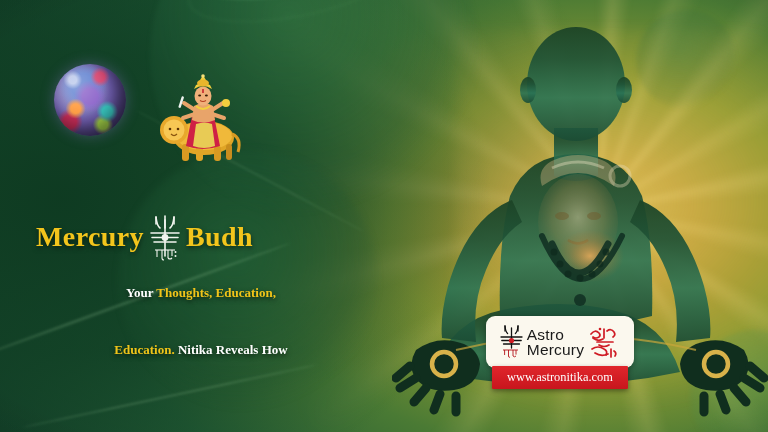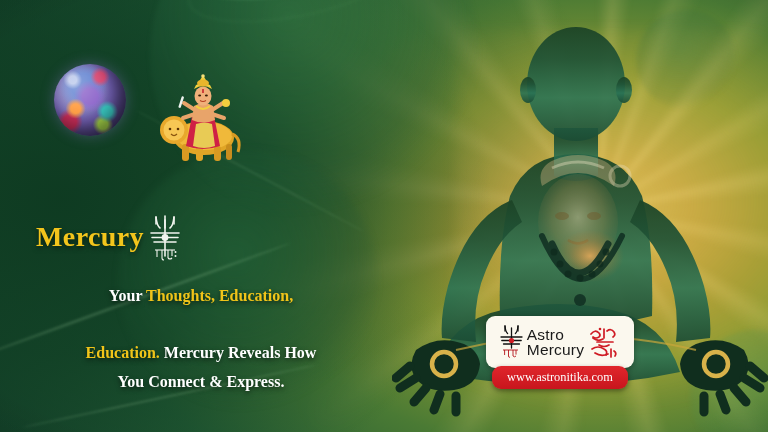--- a/index.html
+++ b/index.html
@@ -111,42 +111,42 @@
   
   .title{
     position:absolute;left:36px;top:191px;width:340px;
     font-size:28px;font-weight:bold;color:#F3C51C;letter-spacing:.4px;
     text-shadow:0 2px 5px rgba(0,0,0,.55);
     display:flex;align-items:center;gap:4px;white-space:nowrap;
   }
   .trishul{width:34px;height:52px;flex:0 0 auto;margin-top:2px;}
   .subtitle{
     position:absolute;left:14px;top:266px;width:374px;
-    text-align:center;font-size:16px;font-weight:bold;line-height:28.5px;
+    text-align:center;font-size:13px;font-weight:bold;line-height:28.5px;
     color:#ffffff;text-shadow:0 2px 5px rgba(0,0,0,.6);
   }
   .gold{color:#F0C419;}
   
   .figure{position:absolute;left:392px;top:0;width:376px;height:432px;}
   
   .logo-wrap{position:absolute;left:486px;top:316px;width:148px;height:76px;}
   .logo-card{
     position:absolute;left:0;top:0;width:148px;height:52px;border-radius:9px;
     background:#fbf8ee;box-shadow:0 2px 6px rgba(0,0,0,.35);
     display:flex;align-items:center;justify-content:center;gap:3px;padding:0 5px;box-sizing:border-box;
   }
   .logo-trishul{width:25px;height:36px;flex:0 0 auto;}
   .logo-om{width:34px;height:34px;flex:0 0 auto;}
   .logo-word{
     font-family:"Liberation Sans", sans-serif;
     font-size:15.5px;line-height:15px;color:#1a1a1a;letter-spacing:.2px;text-align:left;
   }
   .logo-word .l2{display:block;}
   .url-banner{
-    position:absolute;left:6px;top:50px;width:136px;height:23px;border-radius:9px;
+    position:absolute;left:6px;top:50px;width:136px;height:23px;border-radius:1px;
     background:linear-gradient(180deg,#e0262c,#c8151d);
     color:#fff;font-size:12.4px;display:flex;align-items:center;justify-content:center;
     box-shadow:0 2px 5px rgba(0,0,0,.4);
   }
 </style>
 </head>
 <body>
 
 <div id="banner">
 
@@ -306,27 +306,27 @@
         <circle cx="17" cy="25.5" r="3.4" fill="#f2f5ef"></circle>
         <g stroke="#f2f5ef" stroke-width="1.1" fill="none">
           <path d="M7 38 h20"></path>
           <path d="M9 38 v7 M14 38 v8 q0 2 2 2 M20 38 v8 M24 38 v6"></path>
           <path d="M20 46 q2 2 4 0"></path>
           <circle cx="27.5" cy="40" r="1" fill="#f2f5ef" stroke="none"></circle>
           <circle cx="27.5" cy="44" r="1" fill="#f2f5ef" stroke="none"></circle>
         </g>
       </svg>
     </span>
+    <span>Budh</span>
   </h1>
 
   <p class="subtitle">
     <span>Your </span><span class="gold">Thoughts, Education,</span><br>
     <br>
-    <span class="gold">Education.</span><span> Mercury Reveals How</span><br>
-    <span>You Connect &amp; Express.</span>
+    <span class="gold">Education.</span><span> Nitika Reveals How</span><br>
   </p>
 
   <div class="logo-wrap">
     <div class="logo-card">
       <span class="logo-trishul">
         <svg viewBox="0 0 25 36" width="25" height="36">
           <g stroke="#111" stroke-width="1.3" fill="none" stroke-linecap="round">
             <path d="M12.5 4 v20"></path>
             <path d="M6 2 q.6 6 2.6 7.5"></path>
             <path d="M19 2 q-.6 6 -2.6 7.5"></path>

